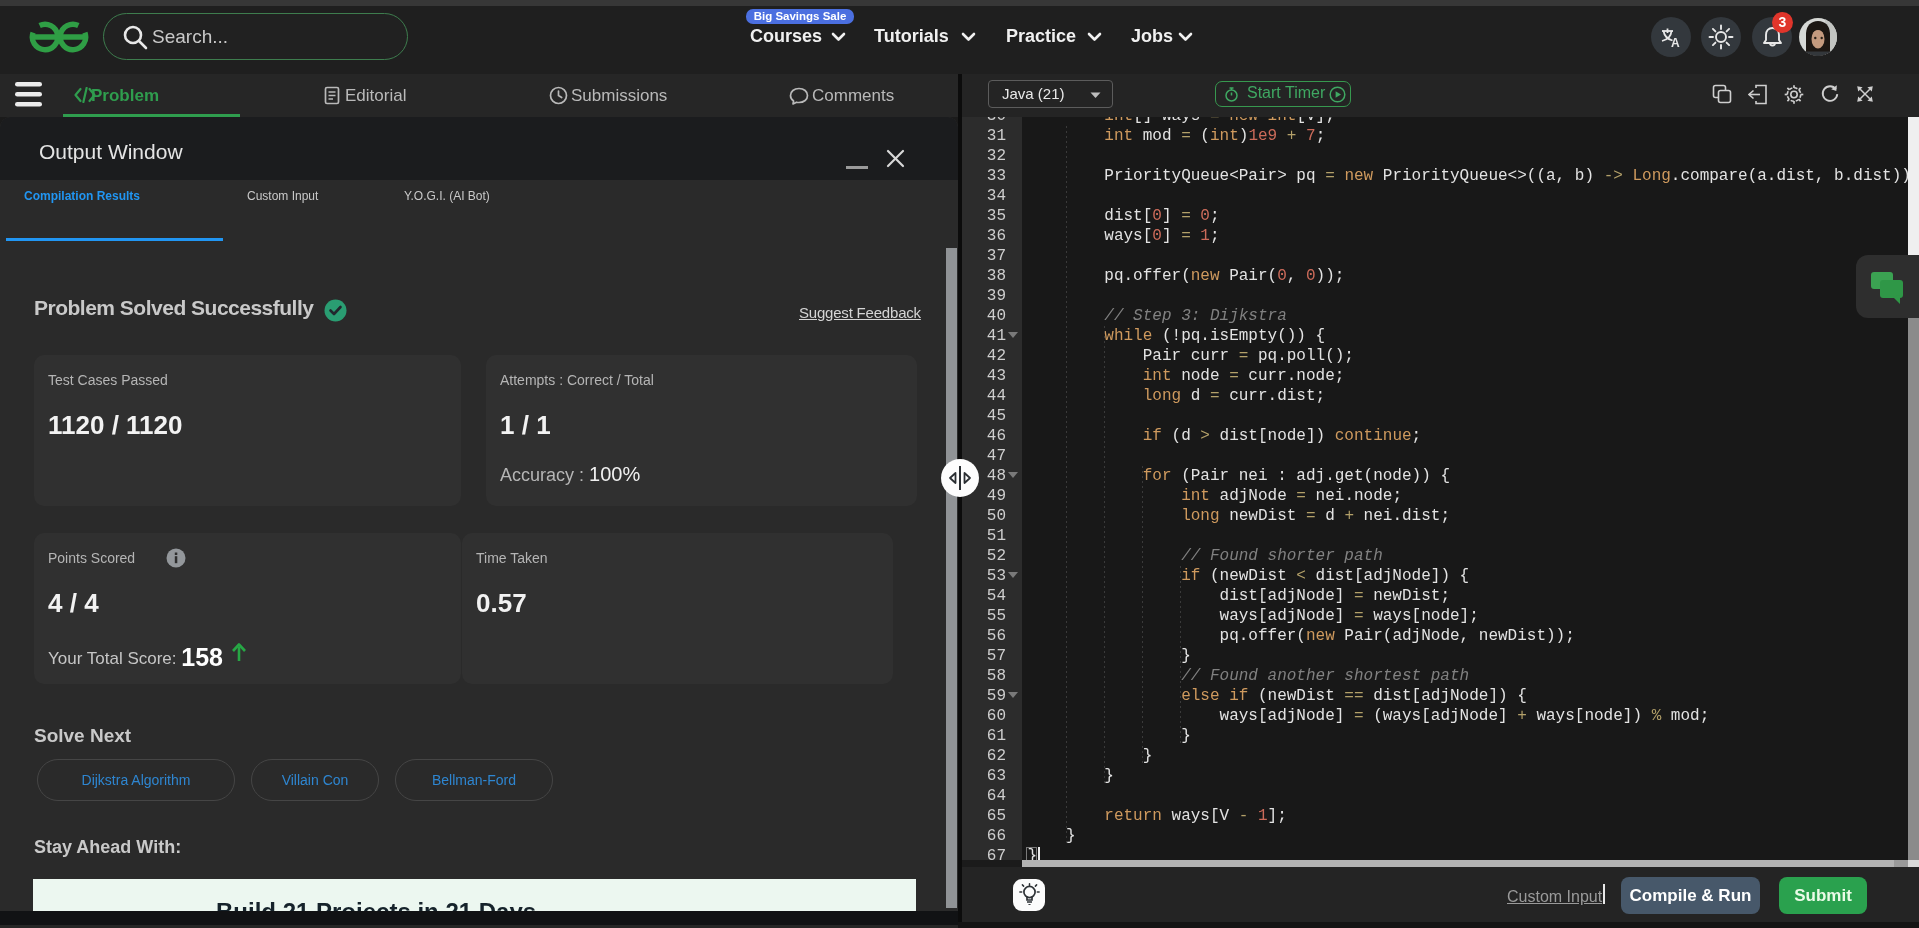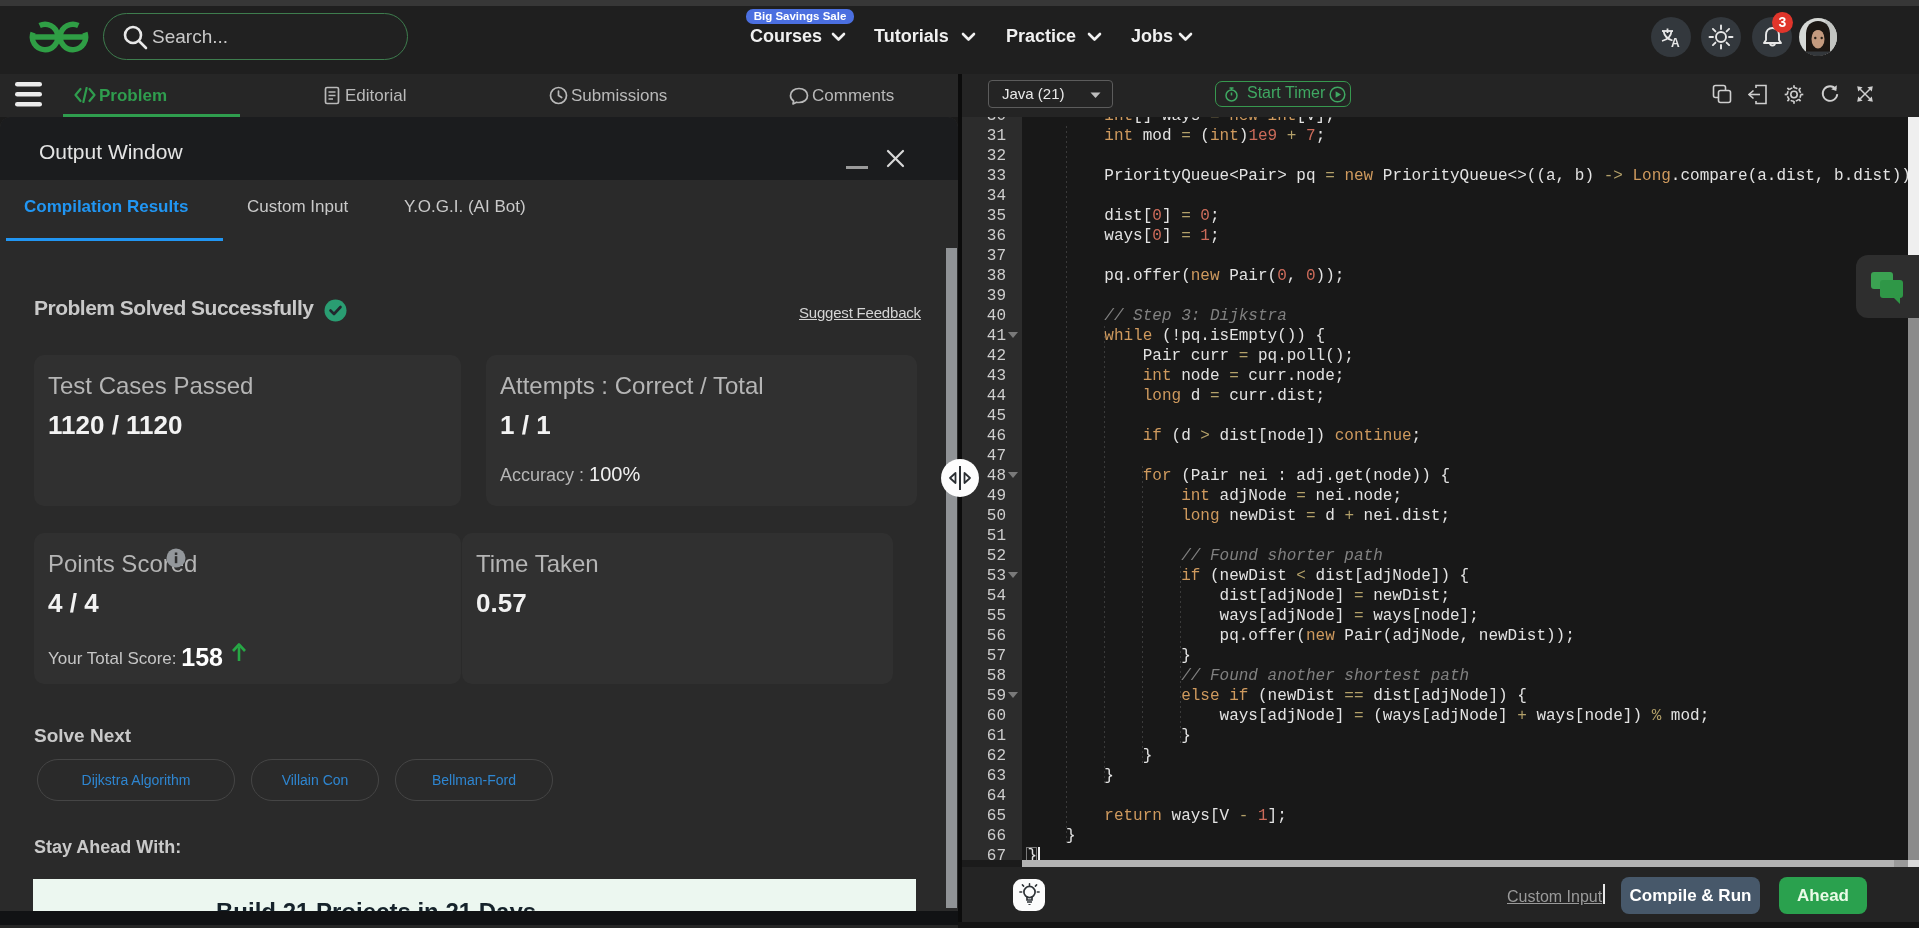--- a/index.html
+++ b/index.html
@@ -42,27 +42,27 @@
   #custinp { left:545px; top:21px; font-size:16px; color:#9a9a9a; text-decoration:underline; }
   #compilebtn { left:659px; top:10px; width:139px; height:37px; background:#47586a; border-radius:8px;
     color:#fff; font-size:17px; font-weight:700; text-align:center; line-height:37px; }
   #submitbtn { left:817px; top:10px; width:88px; height:37px; background:#2aa14e; border-radius:8px;
     color:#eafbe7; font-size:17px; font-weight:700; text-align:center; line-height:37px; }
   #botstrip { left:0; top:922px; width:1919px; height:6px; background:#141414; }
   #overlay { left:0; top:117px; width:958px; height:794px; background:#2a2a2a;
     border-radius:10px 10px 0 0; overflow:hidden; }
   #otitlebar { left:0; top:0; width:958px; height:63px; background:#1b1c1e; border-radius:10px 10px 0 0; }
   #otitle { left:39px; top:23px; font-size:21px; color:#e4e4e4; }
-  .otab { top:80px; font-size:17px; color:#c9c9c9; }
+  .otab { top:72px; font-size:12px; color:#c9c9c9; }
   #comptab { color:#2196f3; font-weight:700; }
   #compline { left:6px; top:121px; width:217px; height:3px; background:#2196f3; }
   #psstitle { left:34px; top:179px; font-size:21px; letter-spacing:-0.5px; font-weight:700; color:#c9c9c9; }
   #suggest { left:799px; top:187px; font-size:15px; letter-spacing:-0.2px; color:#d5d5d5; text-decoration:underline; }
   .card { background:#303030; border-radius:10px; }
-  .clabel { left:14px; top:17px; font-size:24px; color:#b5b5b5; position:absolute; }
+  .clabel { left:14px; top:17px; font-size:14px; color:#b5b5b5; position:absolute; }
   .cvalue { left:14px; top:55px; font-size:26px; font-weight:700; color:#f2f2f2; position:absolute; }
   #solvenext { left:34px; top:608px; font-size:19px; font-weight:700; color:#c9c9c9; }
   .chip { top:642px; height:42px; border:1px solid #454545; border-radius:21px;
     color:#2e86d1; font-size:14px; text-align:center; line-height:40px; }
   #stayahead { left:34px; top:720px; font-size:18px; font-weight:700; color:#c9c9c9; }
   #banner { left:33px; top:762px; width:883px; height:32px; background:#ecf7f0; overflow:hidden; }
   #lbotstrip { left:0; top:911px; width:958px; height:17px; background:#111214; border-bottom:3px solid #262626; }
   #lscroll { left:946px; top:248px; width:11px; height:660px; background:#909396; }
 </style>
 </head>
@@ -154,21 +154,21 @@
   <svg class="abs" style="left:14px; top:81px;" width="30" height="28" viewBox="0 0 30 28">
     <rect x="1" y="1" width="27" height="4.6" rx="2.3" fill="#ececec"></rect>
     <rect x="1" y="11" width="27" height="4.6" rx="2.3" fill="#ececec"></rect>
     <rect x="1" y="21" width="27" height="4.6" rx="2.3" fill="#ececec"></rect>
   </svg>
   <svg class="abs" style="left:74px; top:87px;" width="22" height="16" viewBox="0 0 22 16">
     <path d="M6.5 2 L1.5 8 L6.5 14" stroke="#2f9d4e" stroke-width="2.2" fill="none" stroke-linecap="round" stroke-linejoin="round"></path>
     <path d="M15.5 2 L20.5 8 L15.5 14" stroke="#2f9d4e" stroke-width="2.2" fill="none" stroke-linecap="round" stroke-linejoin="round"></path>
     <line x1="12.6" y1="1" x2="9.4" y2="15" stroke="#2f9d4e" stroke-width="2.2" stroke-linecap="round"></line>
   </svg>
-  <div class="ltab abs" id="probtab" style="left:99px;">Problem</div>
+  <div class="ltab abs" id="probtab" style="left:91px;">Problem</div>
   <svg class="abs" style="left:324px; top:86px;" width="16" height="19" viewBox="0 0 16 19">
     <rect x="1.5" y="1.5" width="13" height="16" rx="1.5" fill="none" stroke="#b9b9b9" stroke-width="1.7"></rect>
     <line x1="4.5" y1="6" x2="11.5" y2="6" stroke="#b9b9b9" stroke-width="1.5"></line>
     <line x1="4.5" y1="9.5" x2="11.5" y2="9.5" stroke="#b9b9b9" stroke-width="1.5"></line>
     <line x1="4.5" y1="13" x2="9" y2="13" stroke="#b9b9b9" stroke-width="1.5"></line>
   </svg>
   <div class="ltab abs" style="left:345px;">Editorial</div>
   <svg class="abs" style="left:549px; top:86px;" width="19" height="19" viewBox="0 0 19 19">
     <circle cx="9.5" cy="9.5" r="8" fill="none" stroke="#b9b9b9" stroke-width="1.7"></circle>
     <path d="M9.5 5 L9.5 9.5 L12.7 11.5" fill="none" stroke="#b9b9b9" stroke-width="1.7" stroke-linecap="round"></path>
@@ -360,21 +360,21 @@
         <line x1="10.5" y1="0.8" x2="10.5" y2="2.6"></line>
         <line x1="2.7" y1="9" x2="0.9" y2="9"></line>
           <line x1="18.3" y1="9" x2="20.1" y2="9"></line>
         <line x1="4.6" y1="3.1" x2="3.4" y2="1.9"></line>
           <line x1="16.4" y1="3.1" x2="17.6" y2="1.9"></line>
       </g>
     </svg>
     <div id="custinp" class="abs">Custom Input</div>
     <div class="abs" style="left:641px; top:17px; width:2px; height:20px; background:#e8e8e8;"></div>
     <div id="compilebtn" class="abs">Compile &amp; Run</div>
-    <div id="submitbtn" class="abs">Ahead</div>
+    <div id="submitbtn" class="abs">Submit</div>
   </div>
   <div id="botstrip" class="abs"></div>
 
   <div id="overlay" class="abs">
     <div id="otitlebar" class="abs"></div>
     <div id="otitle" class="abs">Output Window</div>
     <div class="abs" style="left:846px; top:49px; width:22px; height:2.5px; background:#9a9a9a;"></div>
     <svg class="abs" style="left:885px; top:31px;" width="21" height="21" viewBox="0 0 21 21">
       <line x1="3" y1="3" x2="18" y2="18" stroke="#d9d9d9" stroke-width="2.2" stroke-linecap="round"></line>
       <line x1="18" y1="3" x2="3" y2="18" stroke="#d9d9d9" stroke-width="2.2" stroke-linecap="round"></line>

